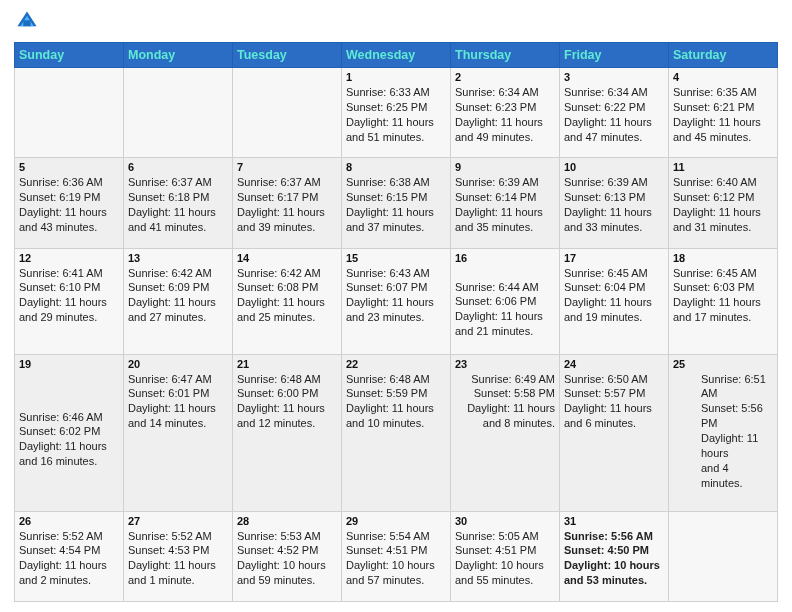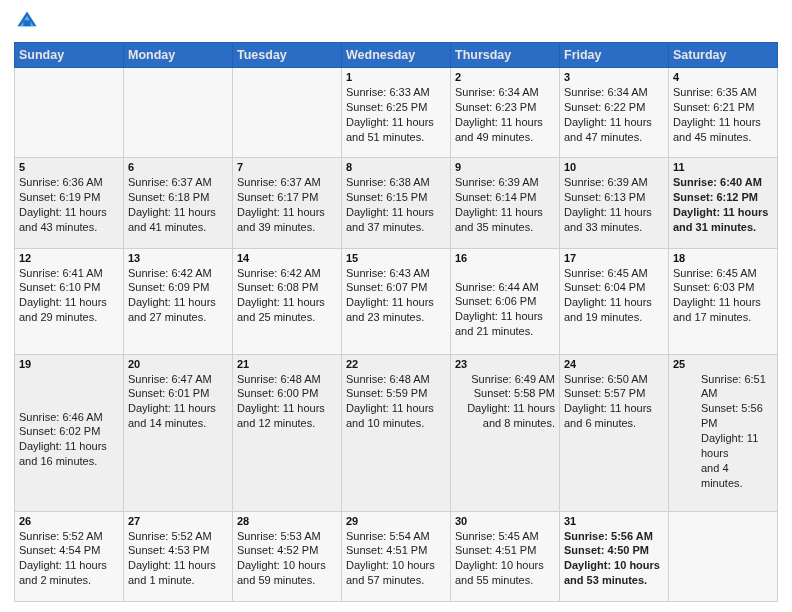--- a/index.html
+++ b/index.html
@@ -56,21 +56,21 @@
     }
     .calendar {
       width: 100%;
       border-collapse: collapse;
       flex: 1;
     }
     .calendar thead tr {
       background: #2b6cc4;
     }
     .calendar thead th {
-      color: #e5e5e5;
+      color: #5eead4;
       font-size: 12.5px;
       font-weight: 600;
       padding: 5px 4px;
       text-align: left;
       border: 1px solid #2060b0;
       width: calc(100% / 7);
     }
     .calendar tbody tr {
       border-bottom: 1px solid #ccc;
     }
@@ -217,21 +217,21 @@
           </td>
           <td>
             <span class="day-num">10</span>
             <div class="day-info" style="white-space: pre-line;">Sunrise: 6:39 AM
 Sunset: 6:13 PM
 Daylight: 11 hours
 and 33 minutes.</div>
           </td>
           <td>
             <span class="day-num">11</span>
-            <div class="day-info" style="white-space: pre-line; font-weight: bold;">Sunrise: 6:40 AM
+            <div class="day-info" style="white-space: pre-line;">Sunrise: 6:40 AM
 Sunset: 6:12 PM
 Daylight: 11 hours
 and 31 minutes.</div>
           </td>
         </tr>
         <tr>
           <td>
             <span class="day-num">12</span>
             <div class="day-info" style="white-space: pre-line;">Sunrise: 6:41 AM
 Sunset: 6:10 PM
@@ -356,21 +356,21 @@
           </td>
           <td>
             <span class="day-num">29</span>
             <div class="day-info" style="white-space: pre-line;">Sunrise: 5:54 AM
 Sunset: 4:51 PM
 Daylight: 10 hours
 and 57 minutes.</div>
           </td>
           <td>
             <span class="day-num">30</span>
-            <div class="day-info" style="white-space: pre-line;">Sunrise: 5:45 AM
+            <div class="day-info" style="white-space: pre-line;">Sunrise: 5:05 AM
 Sunset: 4:51 PM
 Daylight: 10 hours
 and 55 minutes.</div>
           </td>
           <td>
             <span class="day-num">31</span>
             <div class="day-info" style="white-space: pre-line; font-weight: bold;">Sunrise: 5:56 AM
 Sunset: 4:50 PM
 Daylight: 10 hours
 and 53 minutes.</div>

